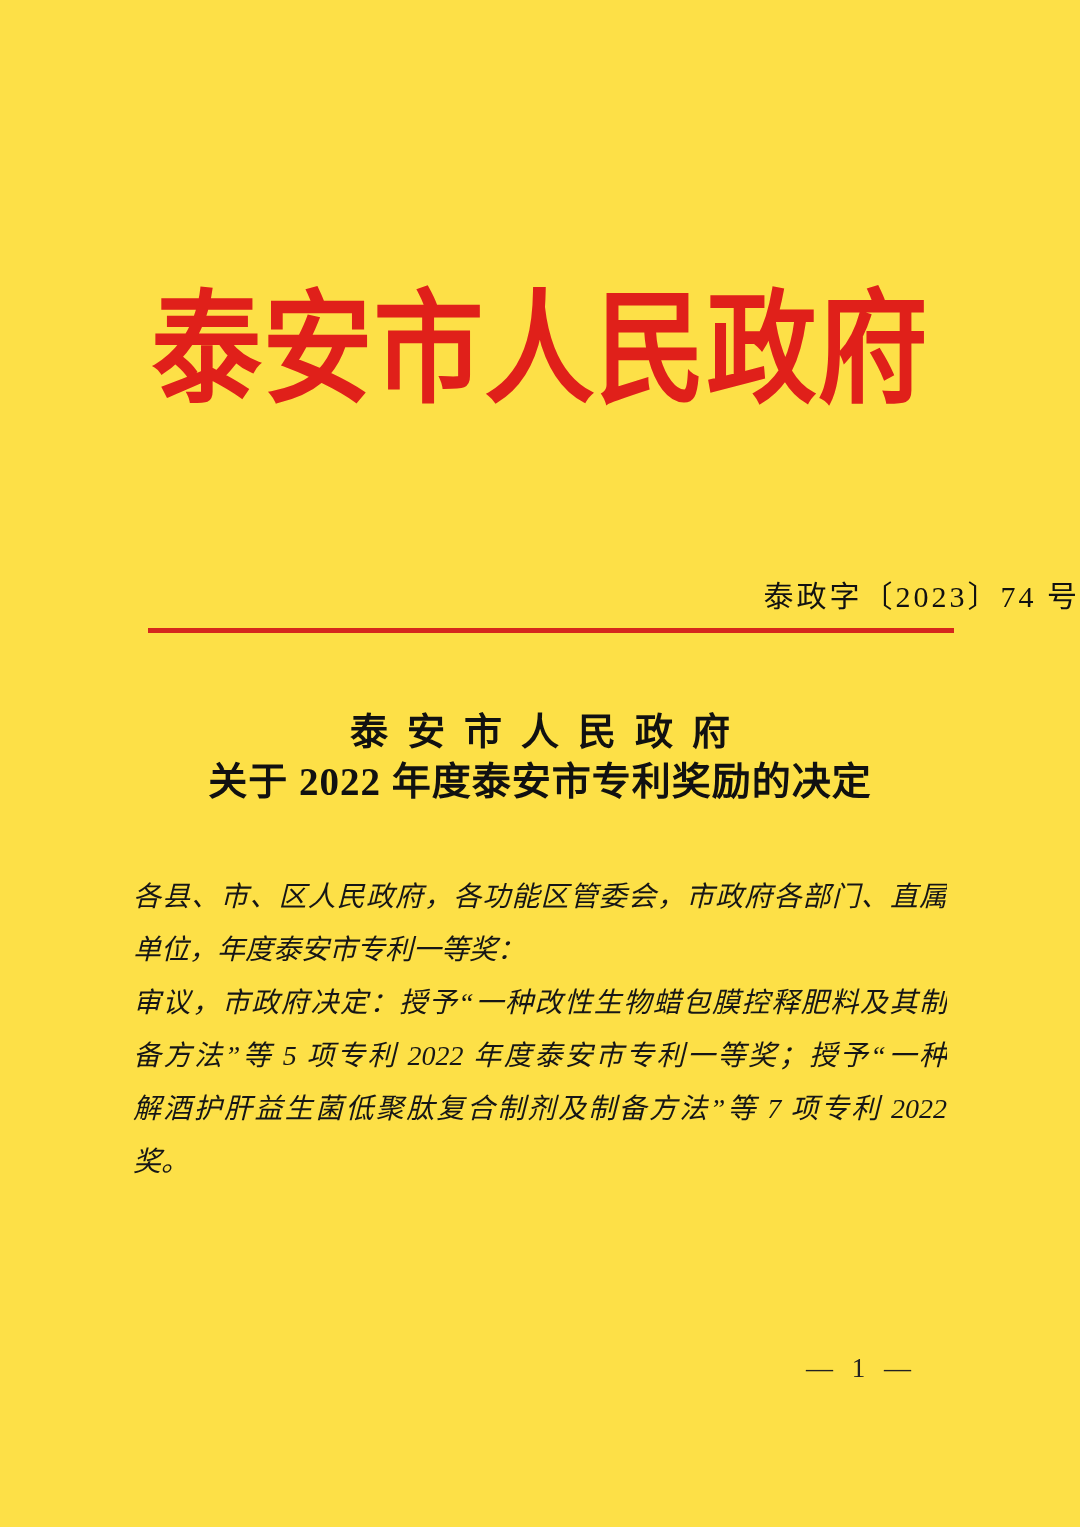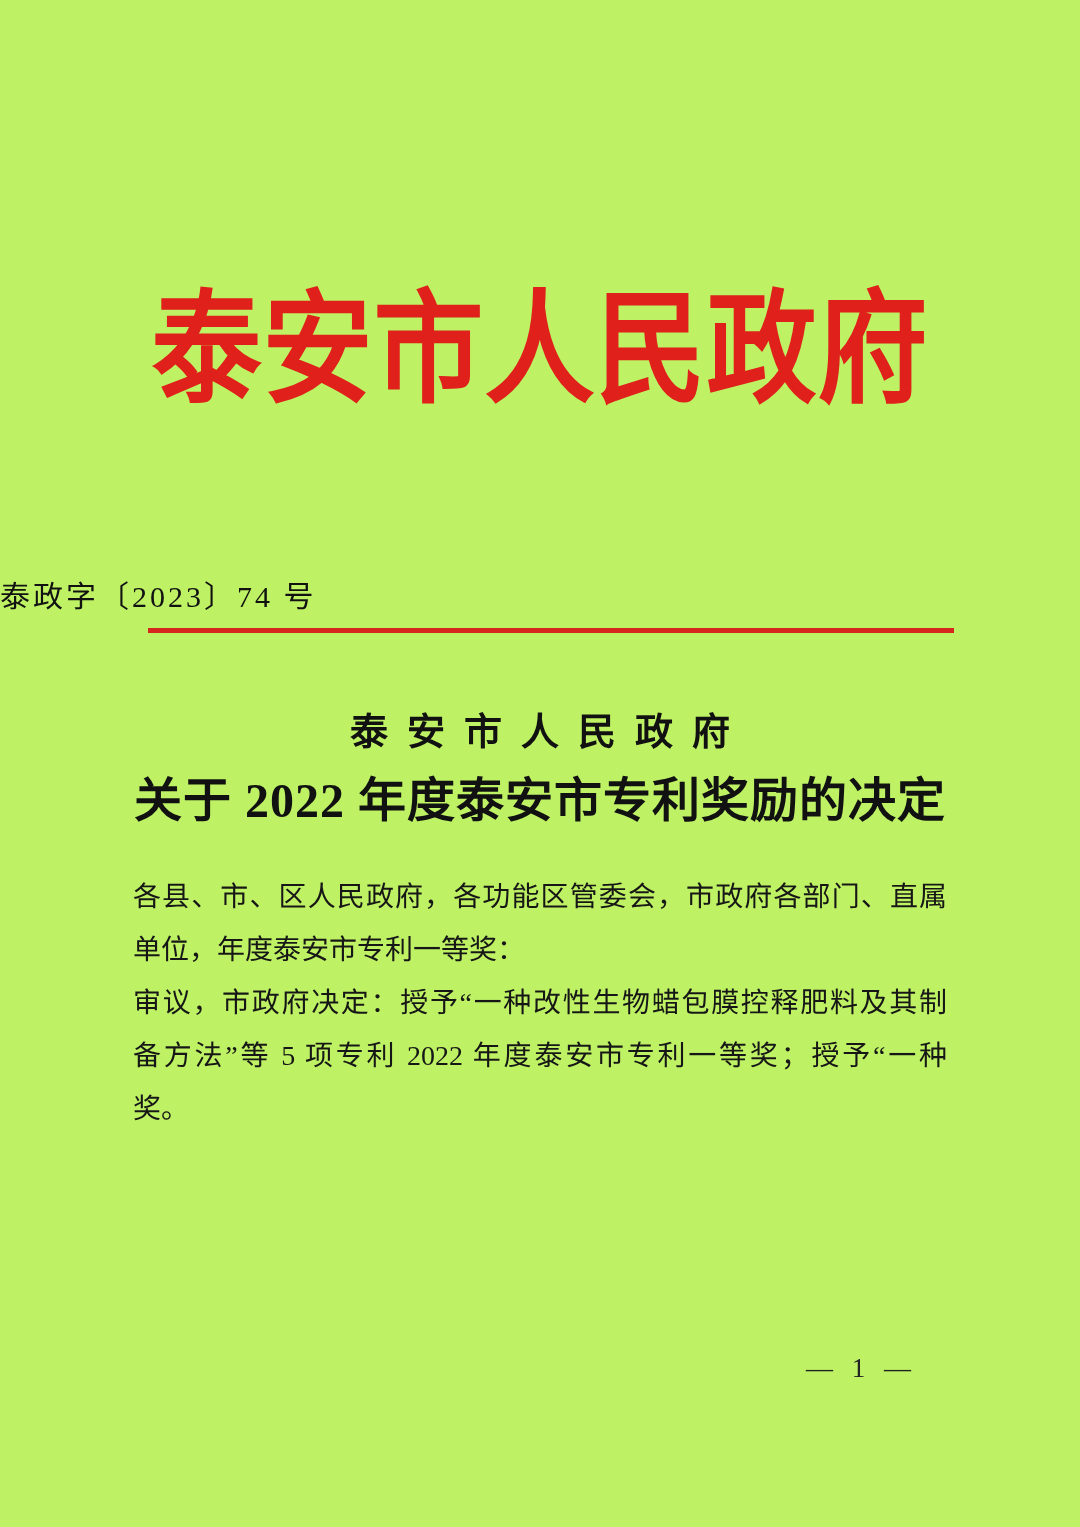--- a/index.html
+++ b/index.html
@@ -6,21 +6,21 @@
   html, body {
     margin: 0;
     padding: 0;
     background: #ffffff;
   }
   .page {
     position: relative;
     width: 1080px;
     height: 1527px;
     margin: 0 auto;
-    background: #bef264;
+    background: #fde047;
     overflow: hidden;
     font-family: "Liberation Serif", "DejaVu Serif", serif;
     color: #1c1c1c;
   }
 
   
   .letterhead {
     position: absolute;
     top: 289px;
     left: 0;
@@ -35,21 +35,21 @@
     transform-origin: center top;
     white-space: nowrap;
   }
 
   
   .doc-number {
     position: absolute;
     top: 580px;
     left: 0;
     width: 100%;
-    text-align: left;
+    text-align: right;
     font-size: 30px;
     letter-spacing: 3px;
     line-height: 1.1;
     color: #111111;
   }
 
   
   .red-rule {
     position: absolute;
     top: 628px;
@@ -70,22 +70,21 @@
     color: #111111;
   }
   .doc-title .org-line {
     font-size: 38px;
     line-height: 1.3;
     letter-spacing: 19px;
     text-indent: 19px; 
     white-space: nowrap;
   }
   .doc-title .subject-line {
-    margin-top: 13px;
-    font-size: 48px;
+    font-size: 39px;
     line-height: 1.3;
     letter-spacing: 1px;
     white-space: nowrap;
   }
 
   
   .doc-body {
     position: absolute;
     top: 870px;
     left: 133px;
@@ -93,20 +92,21 @@
     font-size: 28px;
     line-height: 53px;
     color: #161616;
   }
   .bline {
     text-align: justify;
     text-align-last: justify;
     white-space: normal;
     overflow: hidden;
     height: 53px;
+    font-style: italic;
   }
   .bline.end {
     text-align-last: auto;
     text-align: left;
   }
   .bline.indent {
     text-indent: 2em;
   }
 
   
@@ -135,18 +135,19 @@
   <div class="doc-title">
     <div class="org-line">泰安市人民政府</div>
     <div class="subject-line">关于 2022 年度泰安市专利奖励的决定</div>
   </div>
 
   <div class="doc-body">
     <div class="bline">各县、市、区人民政府，各功能区管委会，市政府各部门、直属</div>
     <div class="bline end">单位，年度泰安市专利一等奖：</div>
     <div class="bline">审议，市政府决定：授予“一种改性生物蜡包膜控释肥料及其制</div>
     <div class="bline">备方法”等 5 项专利 2022 年度泰安市专利一等奖；授予“一种</div>
+    <div class="bline">解酒护肝益生菌低聚肽复合制剂及制备方法”等 7 项专利 2022</div>
     <div class="bline end">奖。</div>
   </div>
 
   <div class="page-number">— 1 —</div>
 
 </div>
 
 </body></html>

